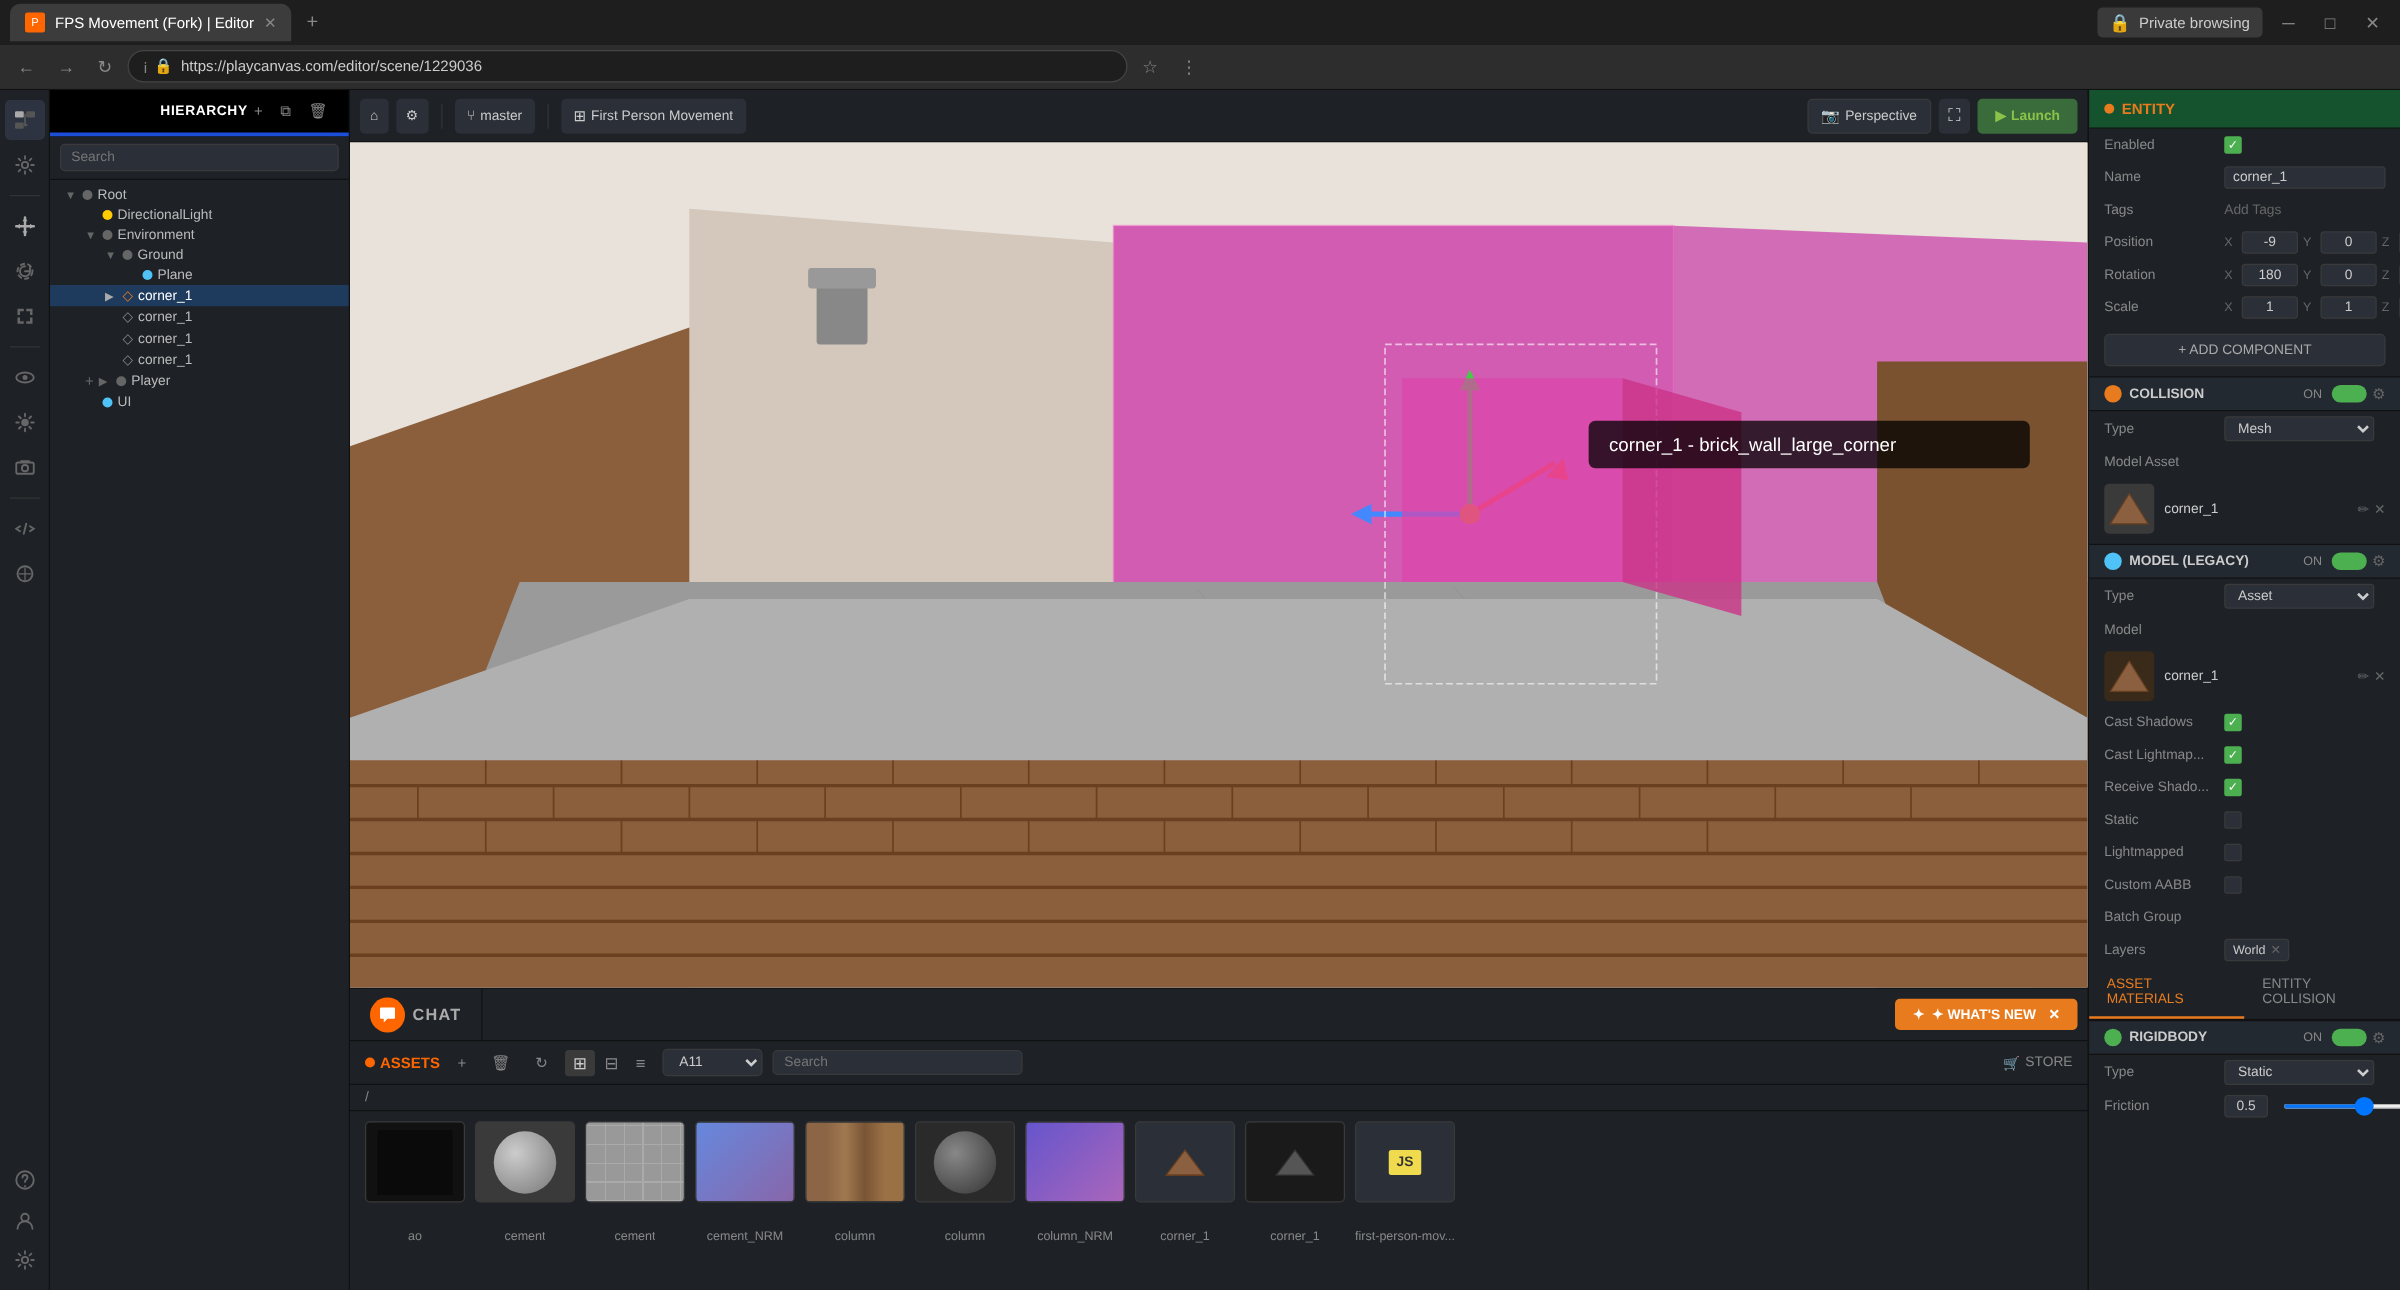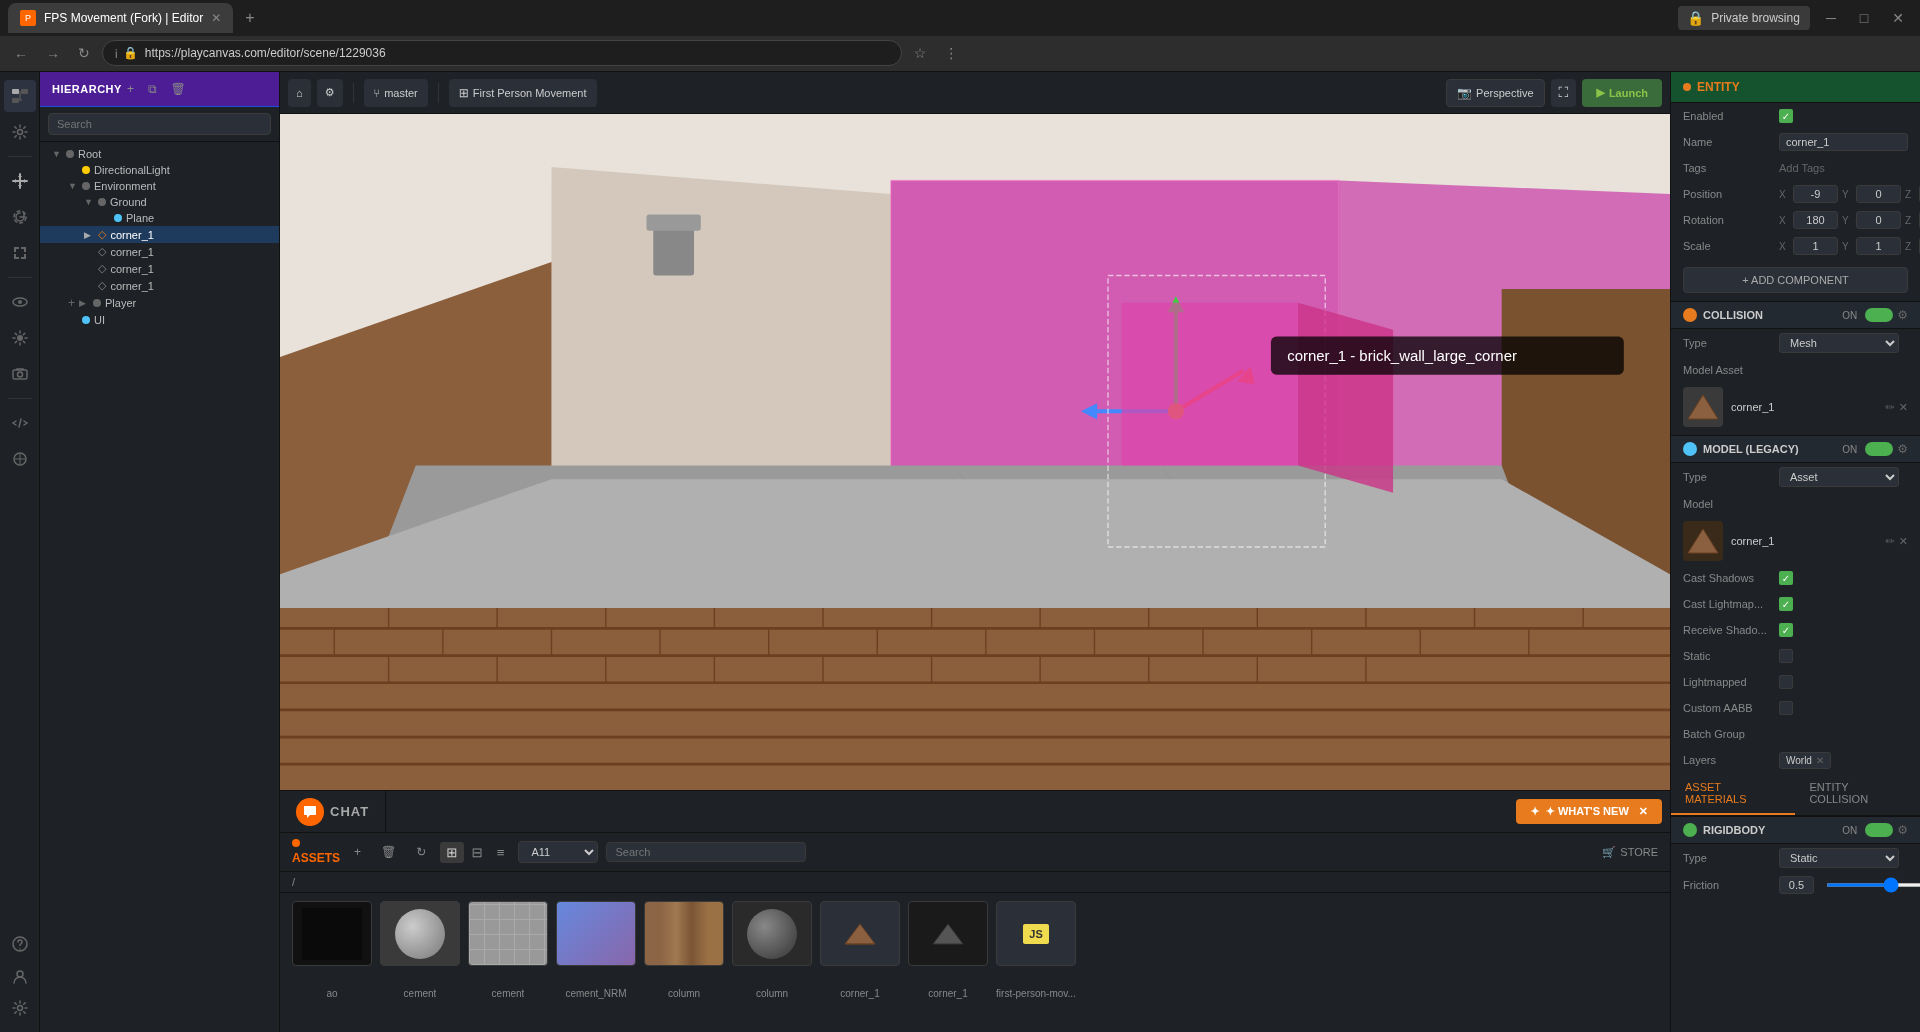--- a/index.html
+++ b/index.html
@@ -22,21 +22,21 @@
     .app { display: flex; height: calc(1032px - 72px); }
 
     
     .left-toolbar { width: 40px; background: #1e2227; display: flex; flex-direction: column; align-items: center; padding: 8px 0; gap: 4px; border-right: 1px solid #111; flex-shrink: 0; }
     .toolbar-btn { width: 32px; height: 32px; display: flex; align-items: center; justify-content: center; border-radius: 4px; cursor: pointer; color: #666; font-size: 16px; }
     .toolbar-btn:hover, .toolbar-btn.active { background: #2d3340; color: #aaa; }
     .toolbar-sep { width: 24px; height: 1px; background: #333; margin: 4px 0; }
 
     
     .hierarchy-panel { width: 240px; background: #1e2227; border-right: 1px solid #111; display: flex; flex-direction: column; flex-shrink: 0; }
-    .panel-header { background: #4c1d95; padding: 8px 12px; display: flex; align-items: center; justify-content: flex-start; border-bottom: 1px solid #1d4ed8; }
+    .panel-header { background: #000000; padding: 8px 12px; display: flex; align-items: center; justify-content: flex-end; border-bottom: 3px solid #1d4ed8; }
     .panel-title { color: #fff; font-size: 11px; font-weight: bold; letter-spacing: 0.5px; }
     .panel-header-btns { display: flex; gap: 4px; }
     .panel-hbtn { background: none; border: none; color: #888; cursor: pointer; padding: 2px 5px; font-size: 12px; border-radius: 3px; }
     .search-bar { padding: 6px 8px; border-bottom: 1px solid #111; }
     .search-input { width: 100%; background: #2a2f38; border: 1px solid #3a3a3a; border-radius: 4px; padding: 4px 8px; color: #ccc; font-size: 11px; outline: none; }
     .tree-view { flex: 1; overflow-y: auto; padding: 4px 0; }
     .tree-item { display: flex; align-items: center; padding: 2px 8px; cursor: pointer; gap: 4px; white-space: nowrap; }
     .tree-item.selected { background: #1e3a5c; }
     .tree-indent { display: inline-block; }
     .tree-arrow { color: #666; font-size: 9px; cursor: pointer; width: 10px; }
@@ -59,21 +59,21 @@
 
     
     .viewport-bottom { display: flex; height: 42px; align-items: center; background: #1e2227; border-top: 1px solid #111; }
     .chat-tab { display: flex; align-items: center; gap: 6px; padding: 0 16px; height: 100%; color: #aaa; font-size: 13px; font-weight: bold; letter-spacing: 1px; cursor: pointer; border-right: 1px solid #111; }
     .chat-icon { width: 28px; height: 28px; background: #ff6600; border-radius: 50%; display: flex; align-items: center; justify-content: center; }
     .whats-new-btn { margin-left: auto; background: #e87b1e; border: none; color: #fff; padding: 6px 14px; font-size: 11px; font-weight: bold; border-radius: 4px; cursor: pointer; display: flex; align-items: center; gap: 6px; margin-right: 8px; }
 
     
     .assets-panel { background: #1e2227; border-top: 1px solid #111; height: 200px; display: flex; flex-direction: column; }
     .assets-header { display: flex; align-items: center; padding: 6px 12px; border-bottom: 1px solid #111; gap: 8px; }
-    .assets-title { color: #ff6600; font-size: 12px; font-weight: bold; display: flex; align-items: flex-start; gap: 4px; flex-direction: column; }
+    .assets-title { color: #ff6600; font-size: 12px; font-weight: bold; display: flex; align-items: center; gap: 4px; }
     .assets-dot { width: 8px; height: 8px; background: #ff6600; border-radius: 50%; }
     .assets-btn { background: none; border: none; color: #888; cursor: pointer; padding: 2px 6px; font-size: 12px; }
     .assets-filter { background: #2a2f38; border: 1px solid #3a3a3a; border-radius: 4px; padding: 3px 8px; color: #ccc; font-size: 11px; width: 80px; }
     .assets-search { background: #2a2f38; border: 1px solid #3a3a3a; border-radius: 4px; padding: 3px 8px; color: #ccc; font-size: 11px; flex: 1; max-width: 200px; }
     .view-btns { display: flex; gap: 2px; }
     .view-btn { background: none; border: none; color: #888; cursor: pointer; padding: 3px 6px; border-radius: 3px; }
     .view-btn.active { background: #3a3a3a; color: #ccc; }
     .store-btn { margin-left: auto; color: #888; font-size: 11px; cursor: pointer; display: flex; align-items: center; gap: 4px; }
     .assets-grid { display: flex; overflow-x: auto; gap: 8px; padding: 8px 12px; flex: 1; }
     .asset-item { display: flex; flex-direction: column; align-items: center; gap: 22px; cursor: pointer; flex-shrink: 0; width: 80px; }
@@ -565,20 +565,24 @@
           <span class="asset-name">column</span>
         </div>
 
         <div class="asset-item">
           <div class="asset-thumb" style="background:#2a2a2a; display:flex; align-items:center; justify-content:center;">
             <div style="width:50px;height:50px;border-radius:50%;background:radial-gradient(circle at 35% 35%, #888, #333);"></div>
           </div>
           <span class="asset-name">column</span>
         </div>
 
+        <div class="asset-item">
+          <div class="asset-thumb" style="background:linear-gradient(135deg, #6655cc, #aa66bb);"></div>
+          <span class="asset-name">column_NRM</span>
+        </div>
 
         <div class="asset-item">
           <div class="asset-thumb" style="background:#2a2f38; display:flex; align-items:center; justify-content:center;">
             <svg width="40" height="40" viewBox="0 0 40 40">
                 <path d="M5 30 L20 10 L35 30Z" fill="#8b6040" stroke="#6a4020" stroke-width="1"></path>
                 <path d="M5 30 L35 30" stroke="#6a4020" stroke-width="1"></path>
               </svg>
           </div>
           <span class="asset-name">corner_1</span>
         </div>

